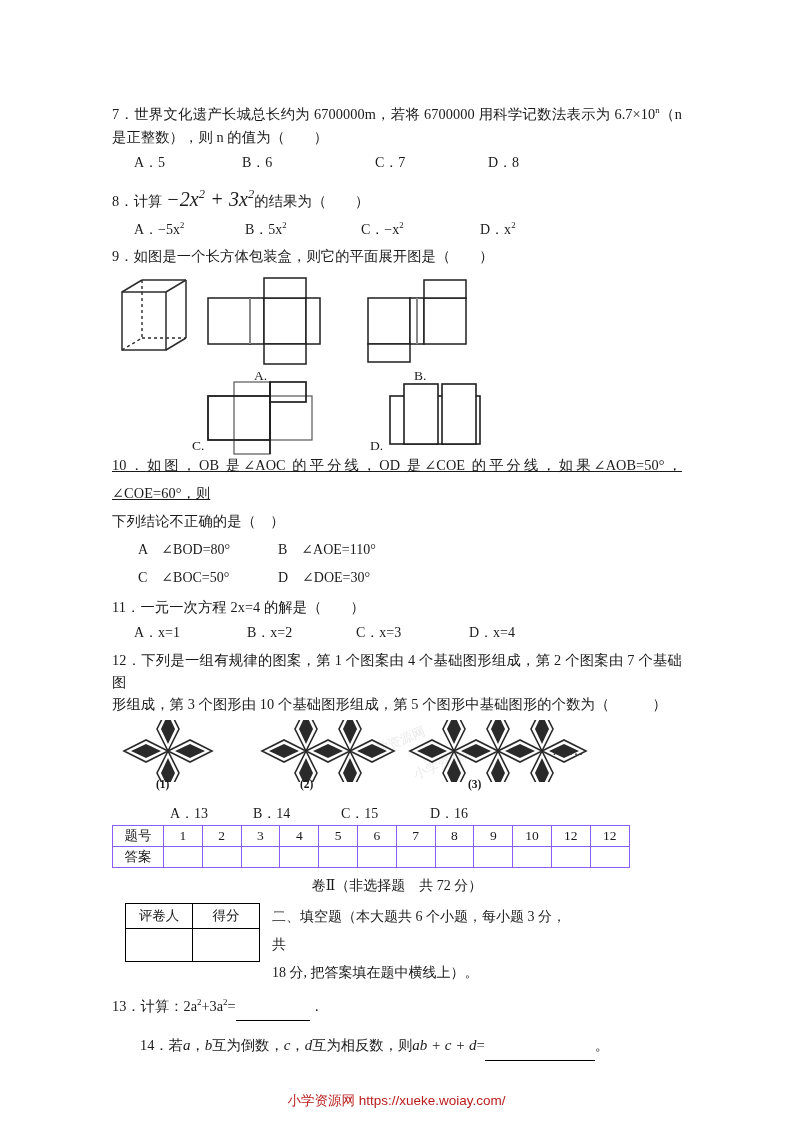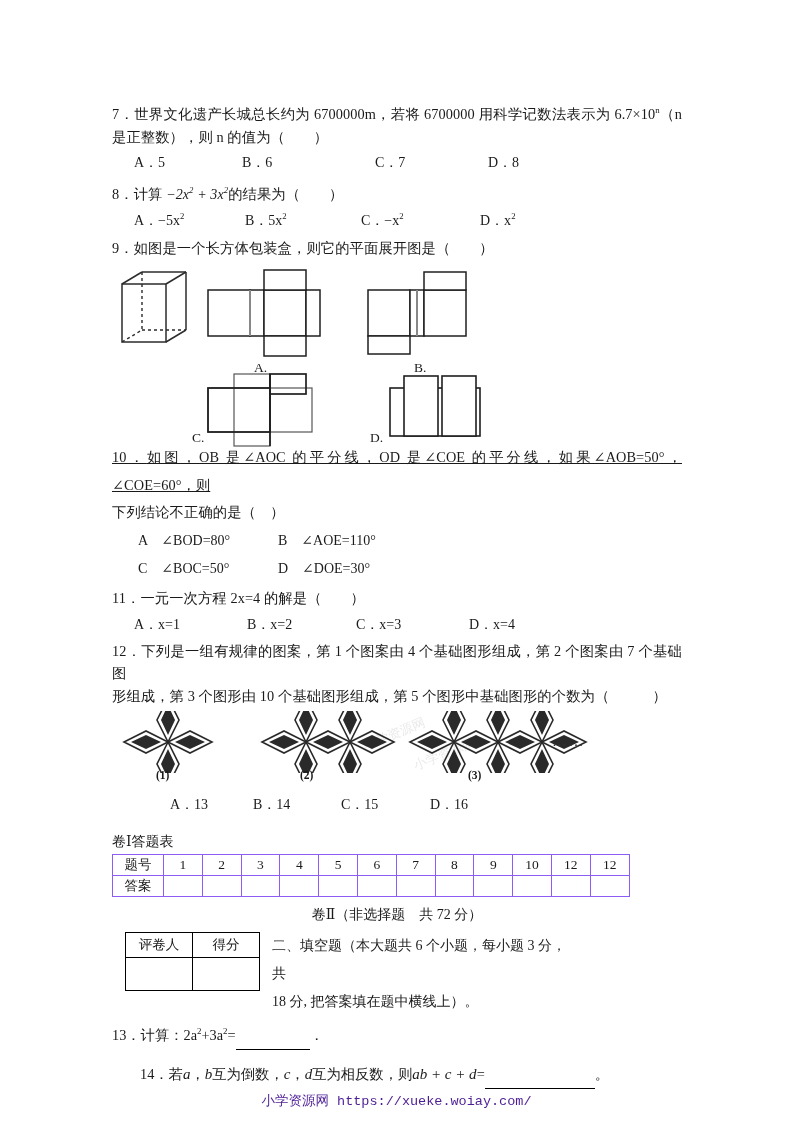--- a/index.html
+++ b/index.html
@@ -165,43 +165,43 @@
   .bl-long { width: 110px; }
 
   
   .footer-wm {
     position: absolute;
     left: 0;
     top: 1077px;
     width: 793px;
     text-align: center;
     font-size: 13.5px;
-    color: #4c1d95;
-    font-family: Liberation Mono, monospace;
+    color: #b91c1c;
+    font-family: Liberation Sans, sans-serif;
   }
 </style>
 </head>
 <body>
 
 <div class="page">
   <div class="content">
 
     <div class="qline">
       <span>7．</span><span>世界文化遗产长城总长约为 6700000m，若将 6700000 用科学记数法表示为 6.7×10</span><sup>n</sup><span>（n 是正整数），则 n 的值为（　　）</span>
     </div>
     <div class="opts mt2">
       <span style="width:108px">A．5</span>
       <span style="width:133px">B．6</span>
       <span style="width:113px">C．7</span>
       <span>D．8</span>
     </div>
 
     <div class="qline mt8">
       <span>8．</span><span>计算</span>
-      <span class="mathlike" style="font-size:14px">−2x<sup>2</sup> + 3x<sup>2</sup></span><span>的结果为（　　）</span>
+      <span class="mathlike" style="font-size:20px">−2x<sup>2</sup> + 3x<sup>2</sup></span><span>的结果为（　　）</span>
     </div>
     <div class="opts mt2">
       <span style="width:111px">A．−5x<sup>2</sup></span>
       <span style="width:116px">B．5x<sup>2</sup></span>
       <span style="width:119px">C．−x<sup>2</sup></span>
       <span>D．x<sup>2</sup></span>
     </div>
 
     <div class="qline mt4">
       <span>9．</span><span>如图是一个长方体包装盒，则它的平面展开图是（　　）</span>
@@ -375,21 +375,20 @@
       <div class="dots12" style="left:440px; top:22px;">……</div>
     </div>
 
     <div class="opts" style="margin-top:4px; padding-left:58px;">
       <span style="width:83px">A．13</span>
       <span style="width:88px">B．14</span>
       <span style="width:89px">C．15</span>
       <span>D．16</span>
     </div>
 
-    <div class="ansheet-title">卷Ⅰ答题表</div>
     <table class="grid ans-table">
       <tbody>
           <tr>
         <td class="hdr">题号</td>
         <td class="numcell">1</td>
         <td class="numcell">2</td>
         <td class="numcell">3</td>
         <td class="numcell">4</td>
         <td class="numcell">5</td>
         <td class="numcell">6</td>

